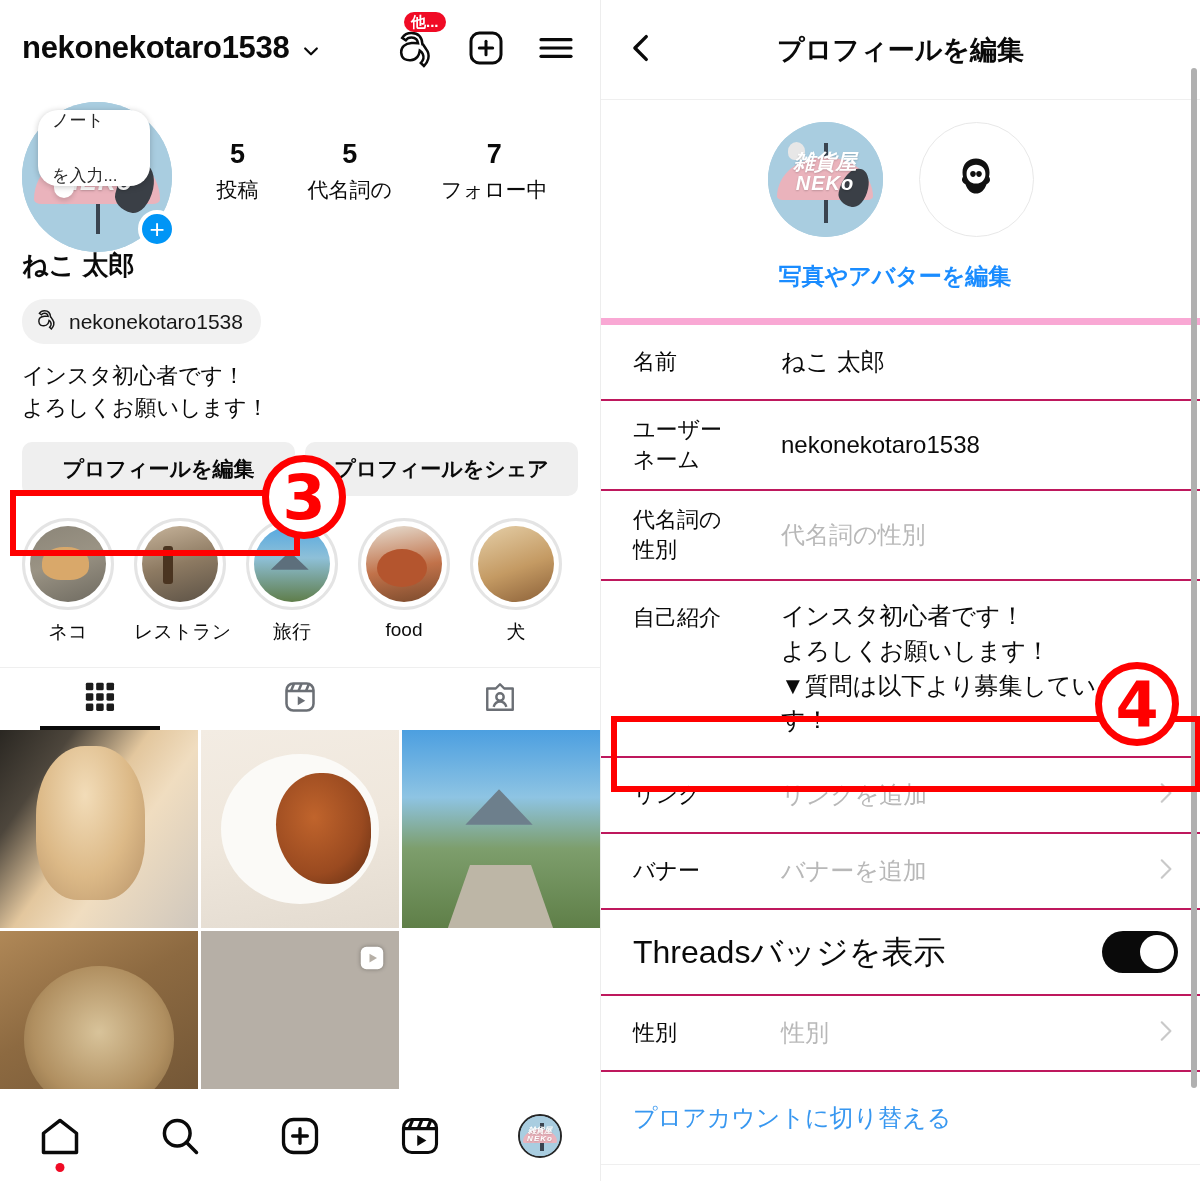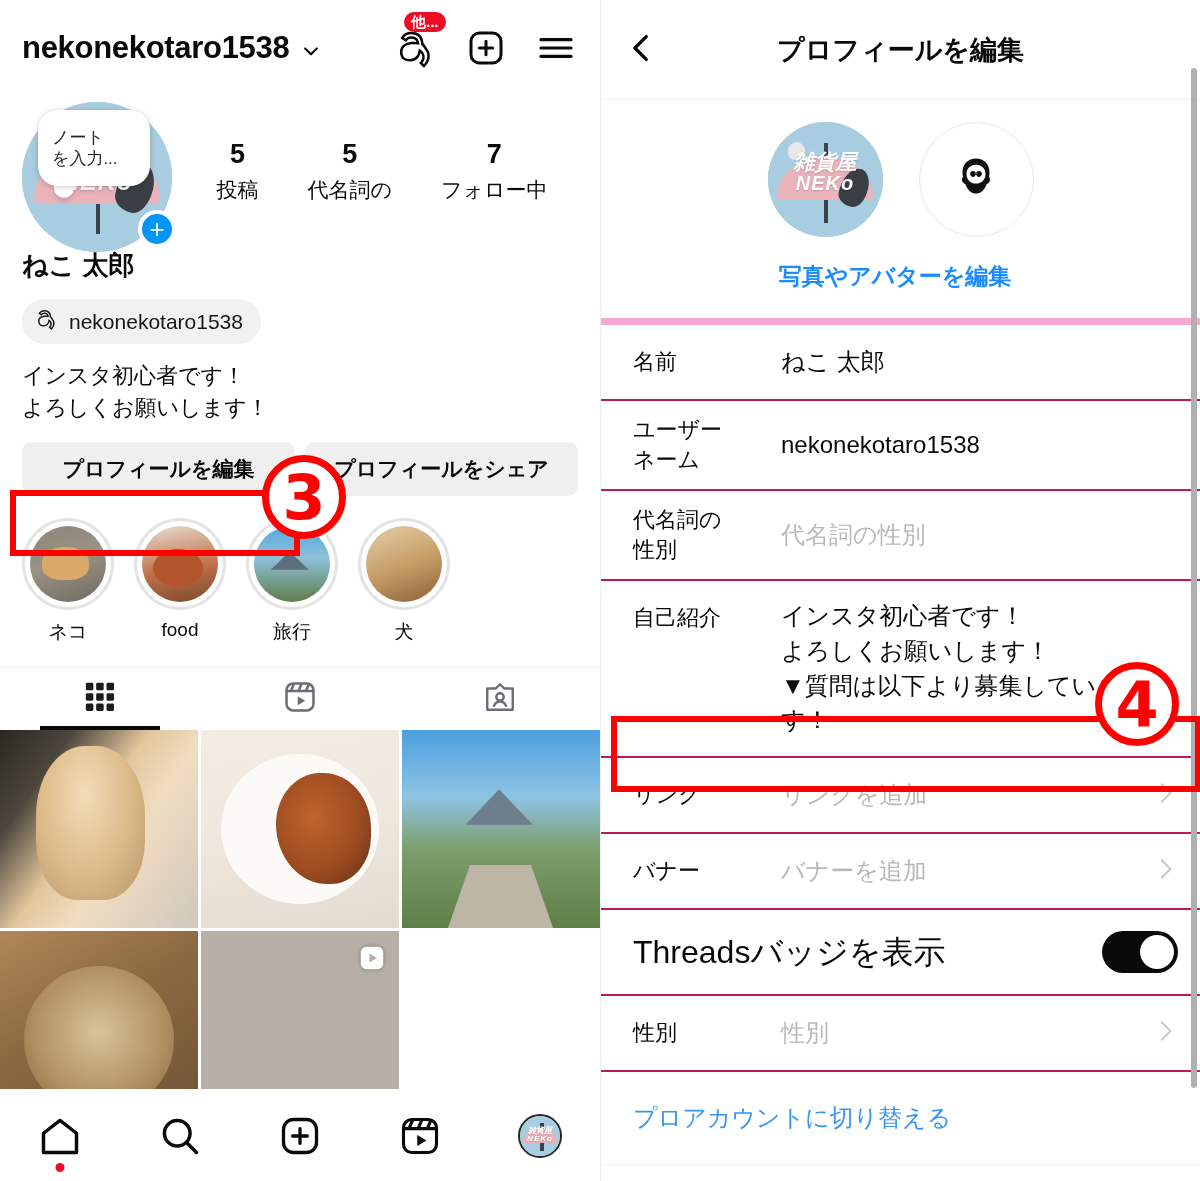--- a/index.html
+++ b/index.html
@@ -61,21 +61,21 @@
 
   
   .note-bubble {
     position: absolute;
     left: 38px; top: 110px;
     width: 112px; height: 76px;
     background: #fff;
     border-radius: 20px;
     box-shadow: 0 1px 6px rgba(0,0,0,0.22);
     display: flex; flex-direction: column;
-    justify-content: center;
+    justify-content: space-between;
     padding-left: 14px;
     z-index: 5;
   }
   .note-bubble span {
     font-size: 17px; color: #262626; line-height: 1.25;
   }
   .note-tail {
     position: absolute;
     left: 54px; top: 182px;
     width: 20px; height: 16px;
@@ -525,29 +525,35 @@
 
     <div class="l-highlights">
       <div class="hl">
         <div class="hl-ring">
             <div class="hl-img hl-neko"></div>
           </div>
         <div class="hl-label">ネコ</div>
       </div>
       <div class="hl">
         <div class="hl-ring">
-            <div class="hl-img hl-food"></div>
+            <div class="hl-img hl-rest"></div>
           </div>
-        <div class="hl-label">food</div>
+        <div class="hl-label">レストラン</div>
       </div>
       <div class="hl">
         <div class="hl-ring">
             <div class="hl-img hl-trip"></div>
           </div>
         <div class="hl-label">旅行</div>
+      </div>
+      <div class="hl">
+        <div class="hl-ring">
+            <div class="hl-img hl-food"></div>
+          </div>
+        <div class="hl-label">food</div>
       </div>
       <div class="hl">
         <div class="hl-ring">
             <div class="hl-img hl-dog"></div>
           </div>
         <div class="hl-label">犬</div>
       </div>
     </div>
 
     <div class="l-tabs">

